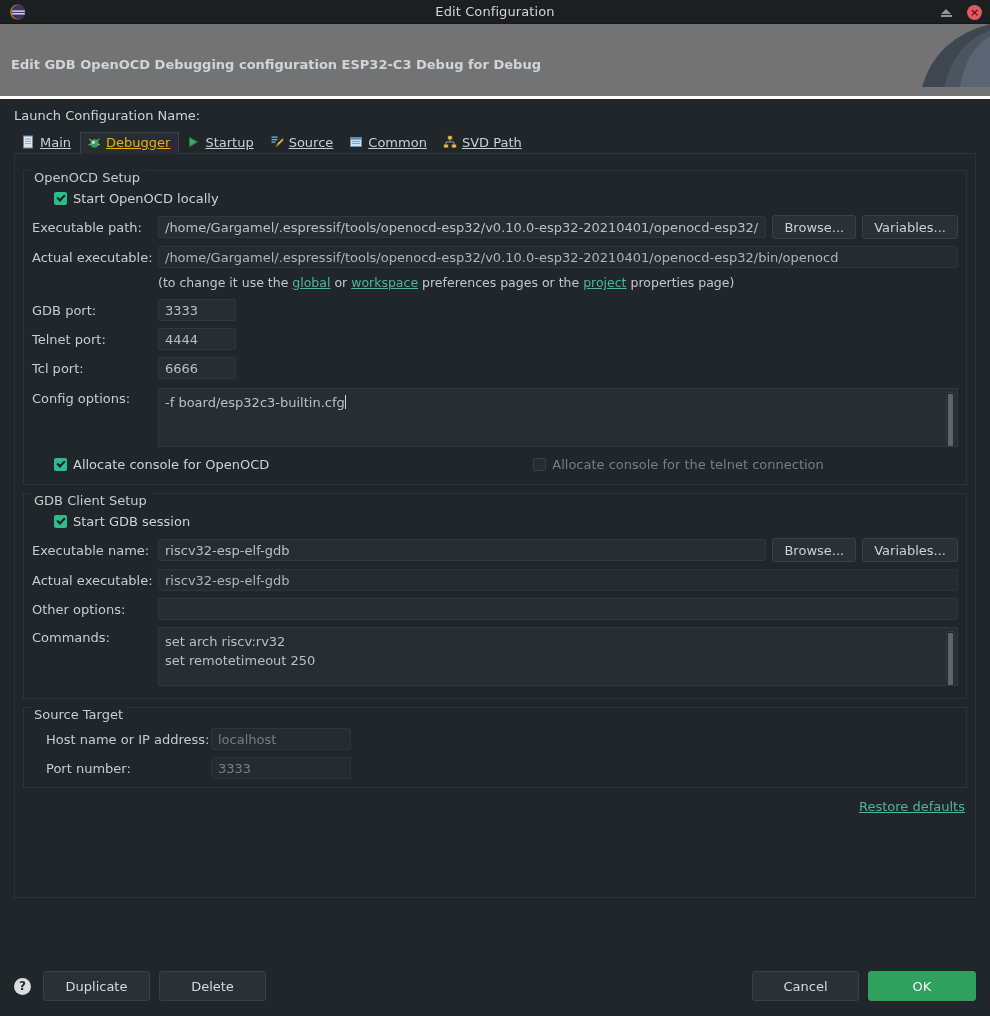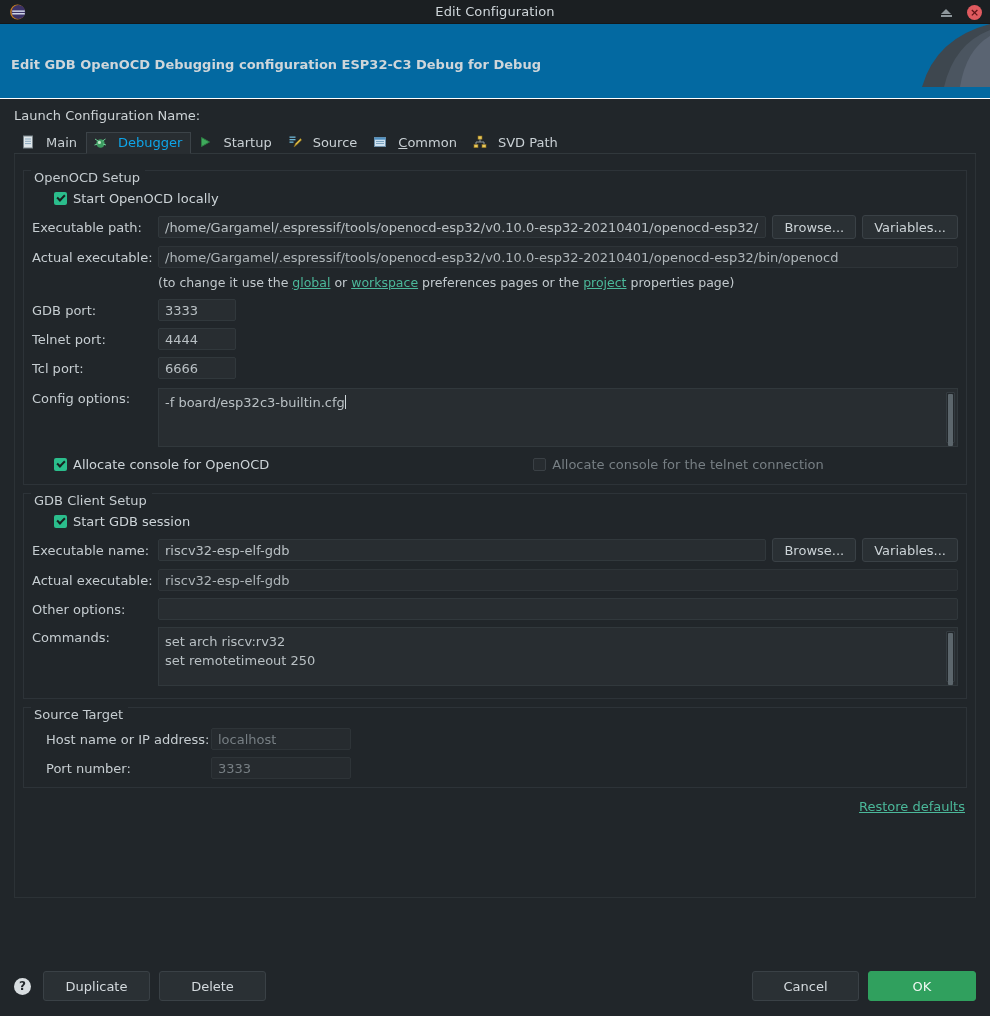--- a/index.html
+++ b/index.html
@@ -54,22 +54,22 @@
     background: #e05a5f; color: #5e1417;
     display: flex; align-items: center; justify-content: center;
     font-size: 11px; font-weight: bold; line-height: 1; cursor: pointer;
     font-family: "DejaVu Sans", sans-serif;
   }
 
   
   .banner {
     position: relative;
     height: 75px;
-    background: #0369a1;
-    border-bottom: 1px solid #ffffff;
+    background: #737373;
+    border-bottom: 3px solid #ffffff;
     overflow: hidden;
   }
   .banner-title {
     position: absolute; left: 11px; top: 33px;
     color: #cfd6da; font-size: 13px; font-weight: bold;
   }
   .banner-art {
     position: absolute; right: 0; top: 0;
     width: 76px; height: 75px; overflow: hidden;
   }
@@ -89,36 +89,37 @@
   }
 
   
   .tabs {
     display: flex; align-items: flex-end;
     margin: 9px 14px 0 14px;
     border-bottom: 1px solid #31383c;
     height: 22px;
   }
   .tab {
-    display: flex; align-items: center; gap: 11px;
+    display: flex; align-items: center; gap: 5px;
     padding: 2px 8px 3px 6px;
     font-size: 13px; color: #c9d0d4;
     border: 1px solid transparent;
     border-bottom: none;
     height: 22px;
     cursor: pointer;
     position: relative;
     white-space: nowrap;
+    text-decoration: underline;
   }
   .tab.sel {
     background: #282d31;
     border-color: #3c4348;
     border-bottom: 1px solid #282d31;
     margin-bottom: -1px;
-    color: #0ea5e9;
+    color: #eab308;
   }
   .tab .u { text-decoration: underline; }
   .ticon { width: 14px; height: 14px; flex: none; display:block; }
 
   
   .body {
     margin: 0 14px;
     border: 1px solid #2c3236;
     border-top: none;
     background: #21262a;

